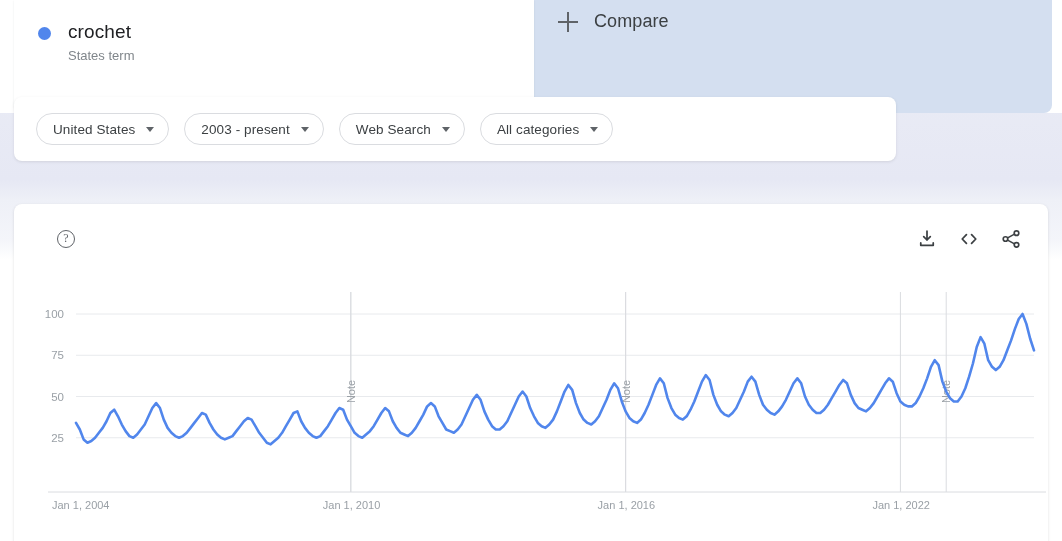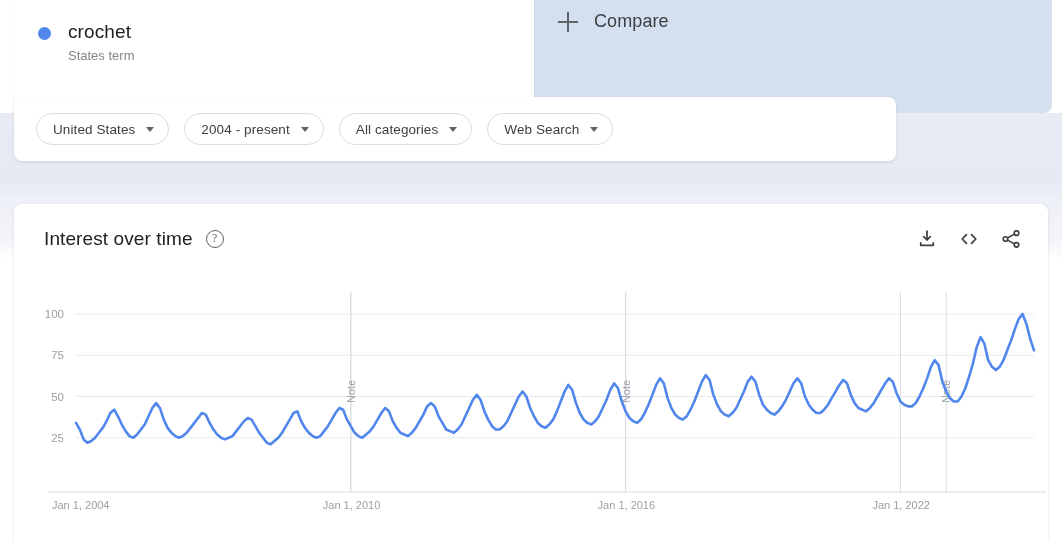--- a/index.html
+++ b/index.html
@@ -197,38 +197,37 @@
   </div>
 
 </div>
 
 <div class="filter-bar">
   <div class="chip">
     <span>United States</span>
     <span class="caret"></span>
   </div>
   <div class="chip">
-    <span>2004 - present</span>
+    <span>2003 - present</span>
+    <span class="caret"></span>
+  </div>
+  <div class="chip">
+    <span>Web Search</span>
     <span class="caret"></span>
   </div>
   <div class="chip">
     <span>All categories</span>
-    <span class="caret"></span>
-  </div>
-  <div class="chip">
-    <span>Web Search</span>
     <span class="caret"></span>
   </div>
 </div>
 
 <div class="chart-card">
 
   <div class="card-head">
     <div class="card-title-wrap">
-      <span class="card-title">Interest over time</span>
       <span class="help-icon">?</span>
     </div>
     <div class="card-actions">
 
       <svg class="act" viewBox="0 0 24 24">
         <path d="M12 3.5v9.6m0 0l-3.6-3.6M12 13.1l3.6-3.6" fill="none" stroke="#3c4043" stroke-width="1.9" stroke-linecap="round" stroke-linejoin="round"></path>
         <path d="M5.2 16.3v2.6h13.6v-2.6" fill="none" stroke="#3c4043" stroke-width="1.9" stroke-linecap="round" stroke-linejoin="round"></path>
       </svg>
 
       <svg class="act" viewBox="0 0 24 24">

